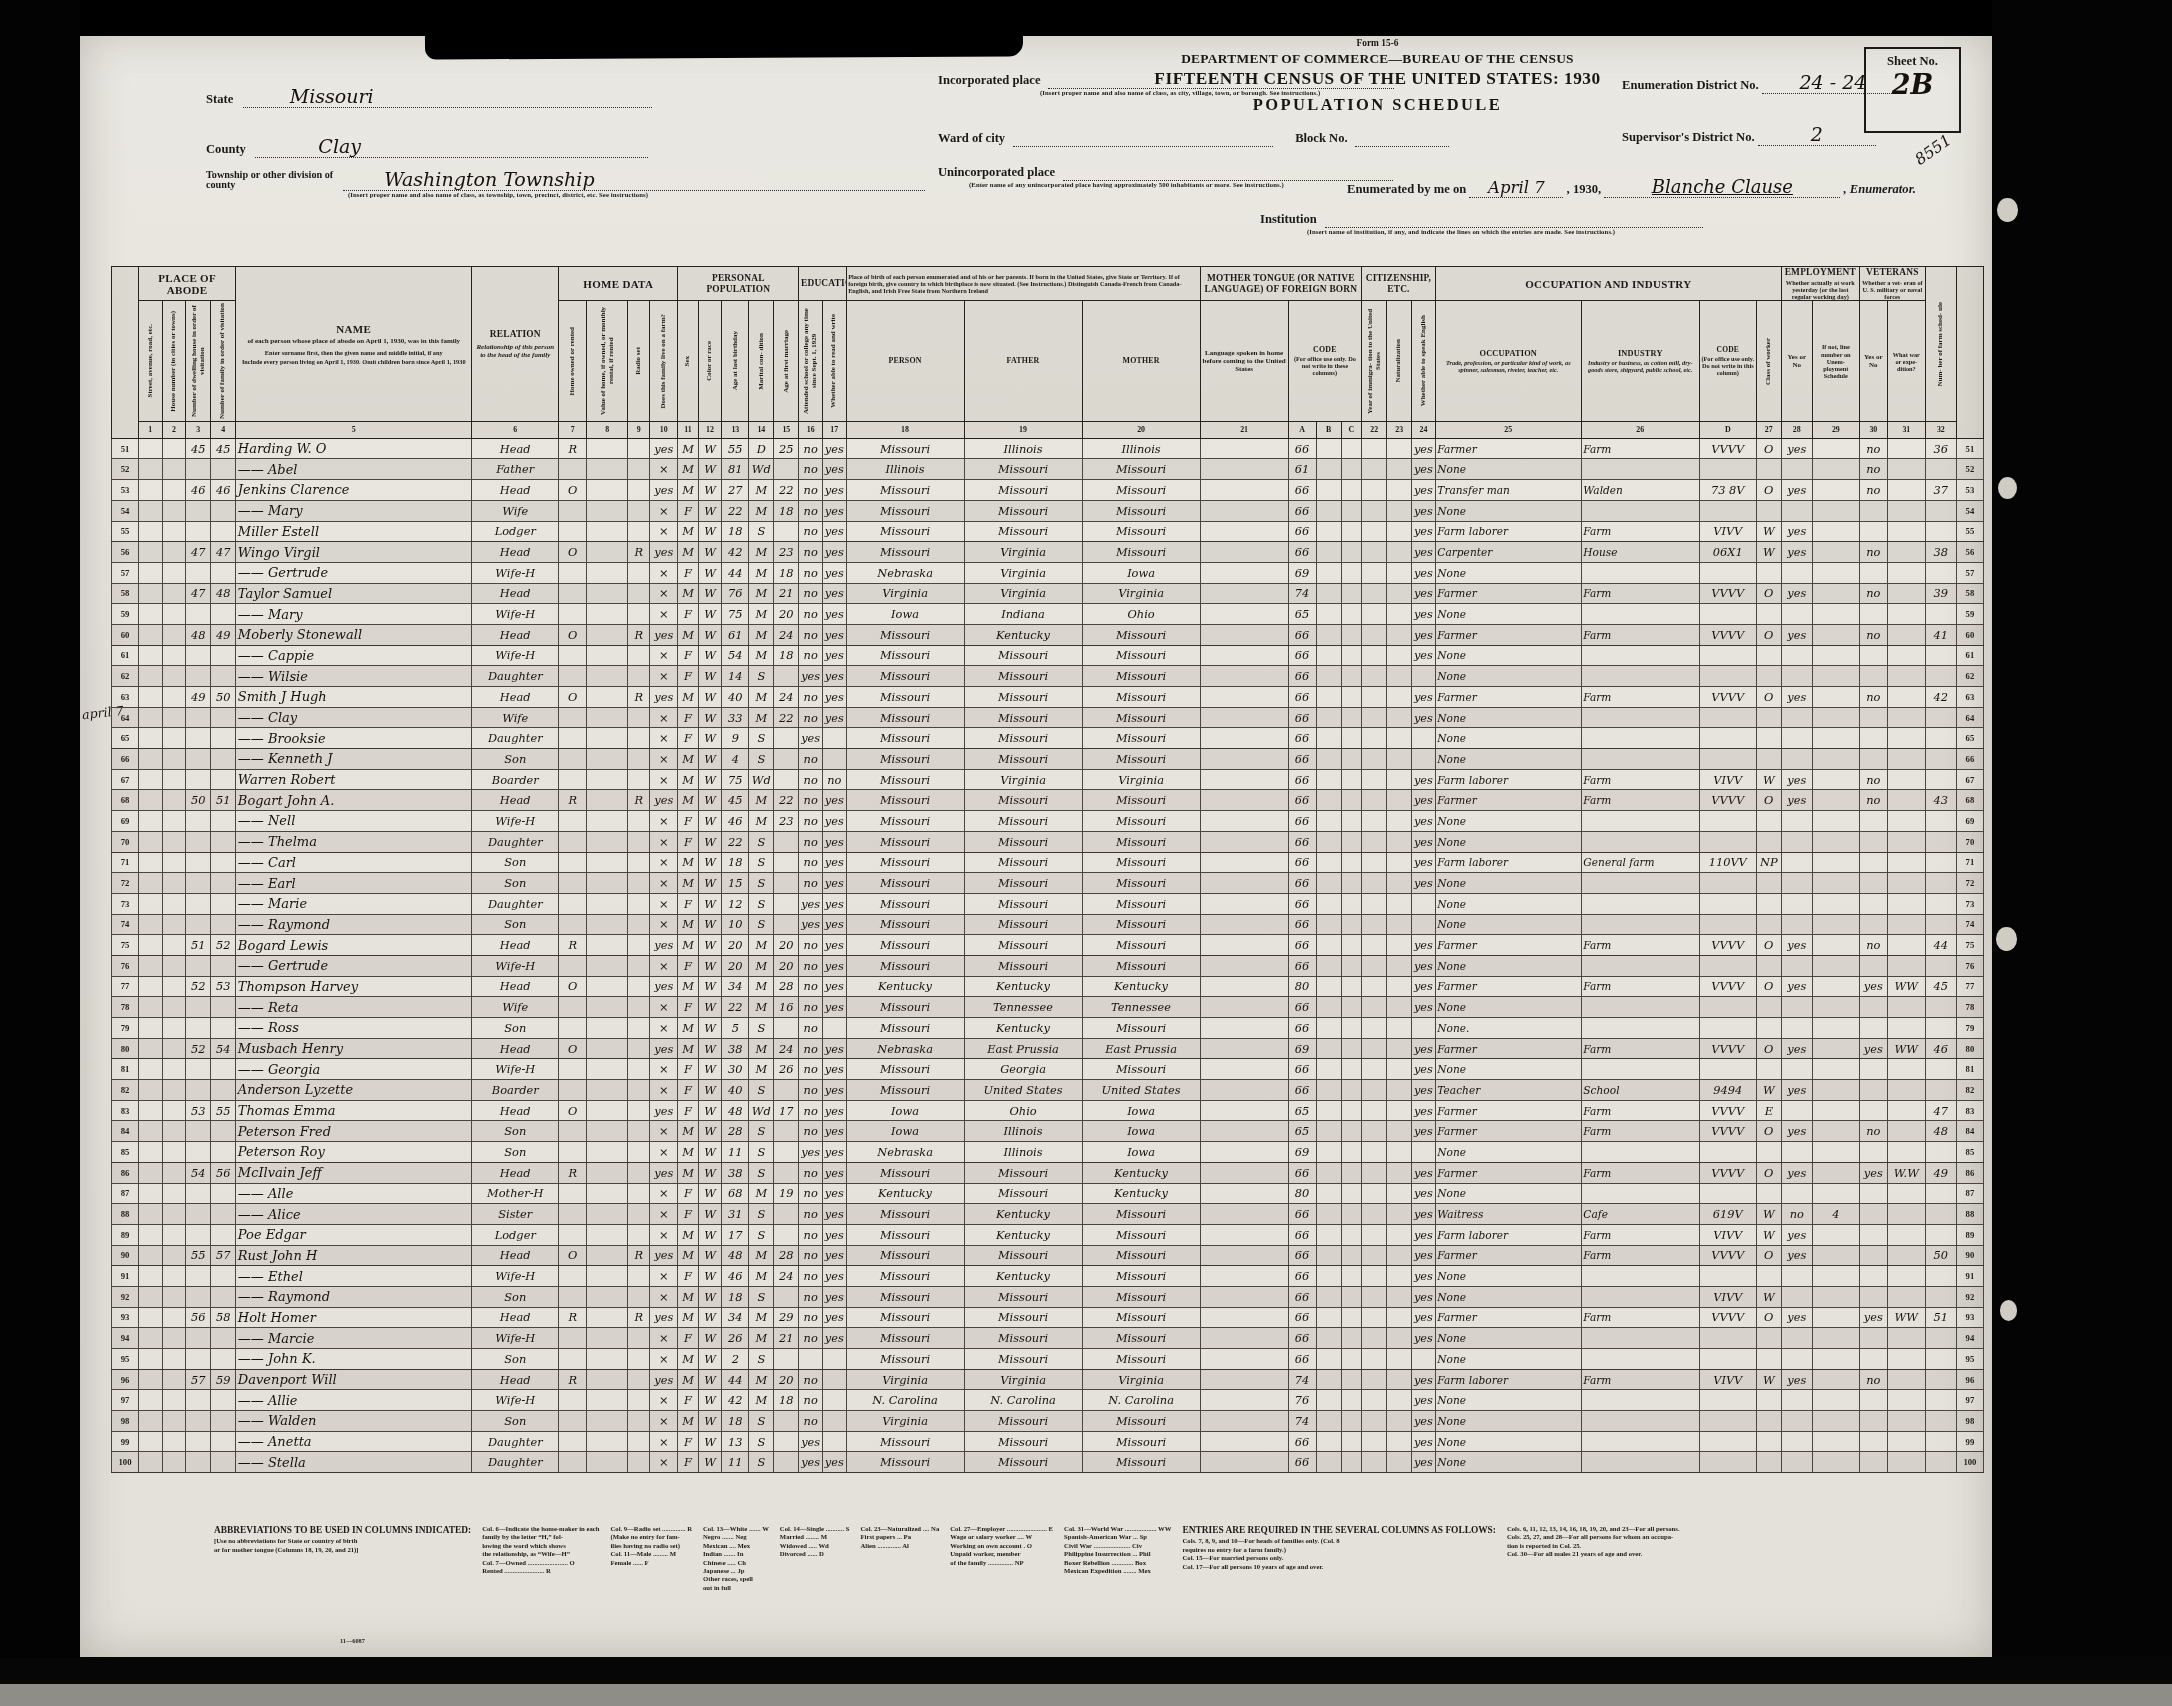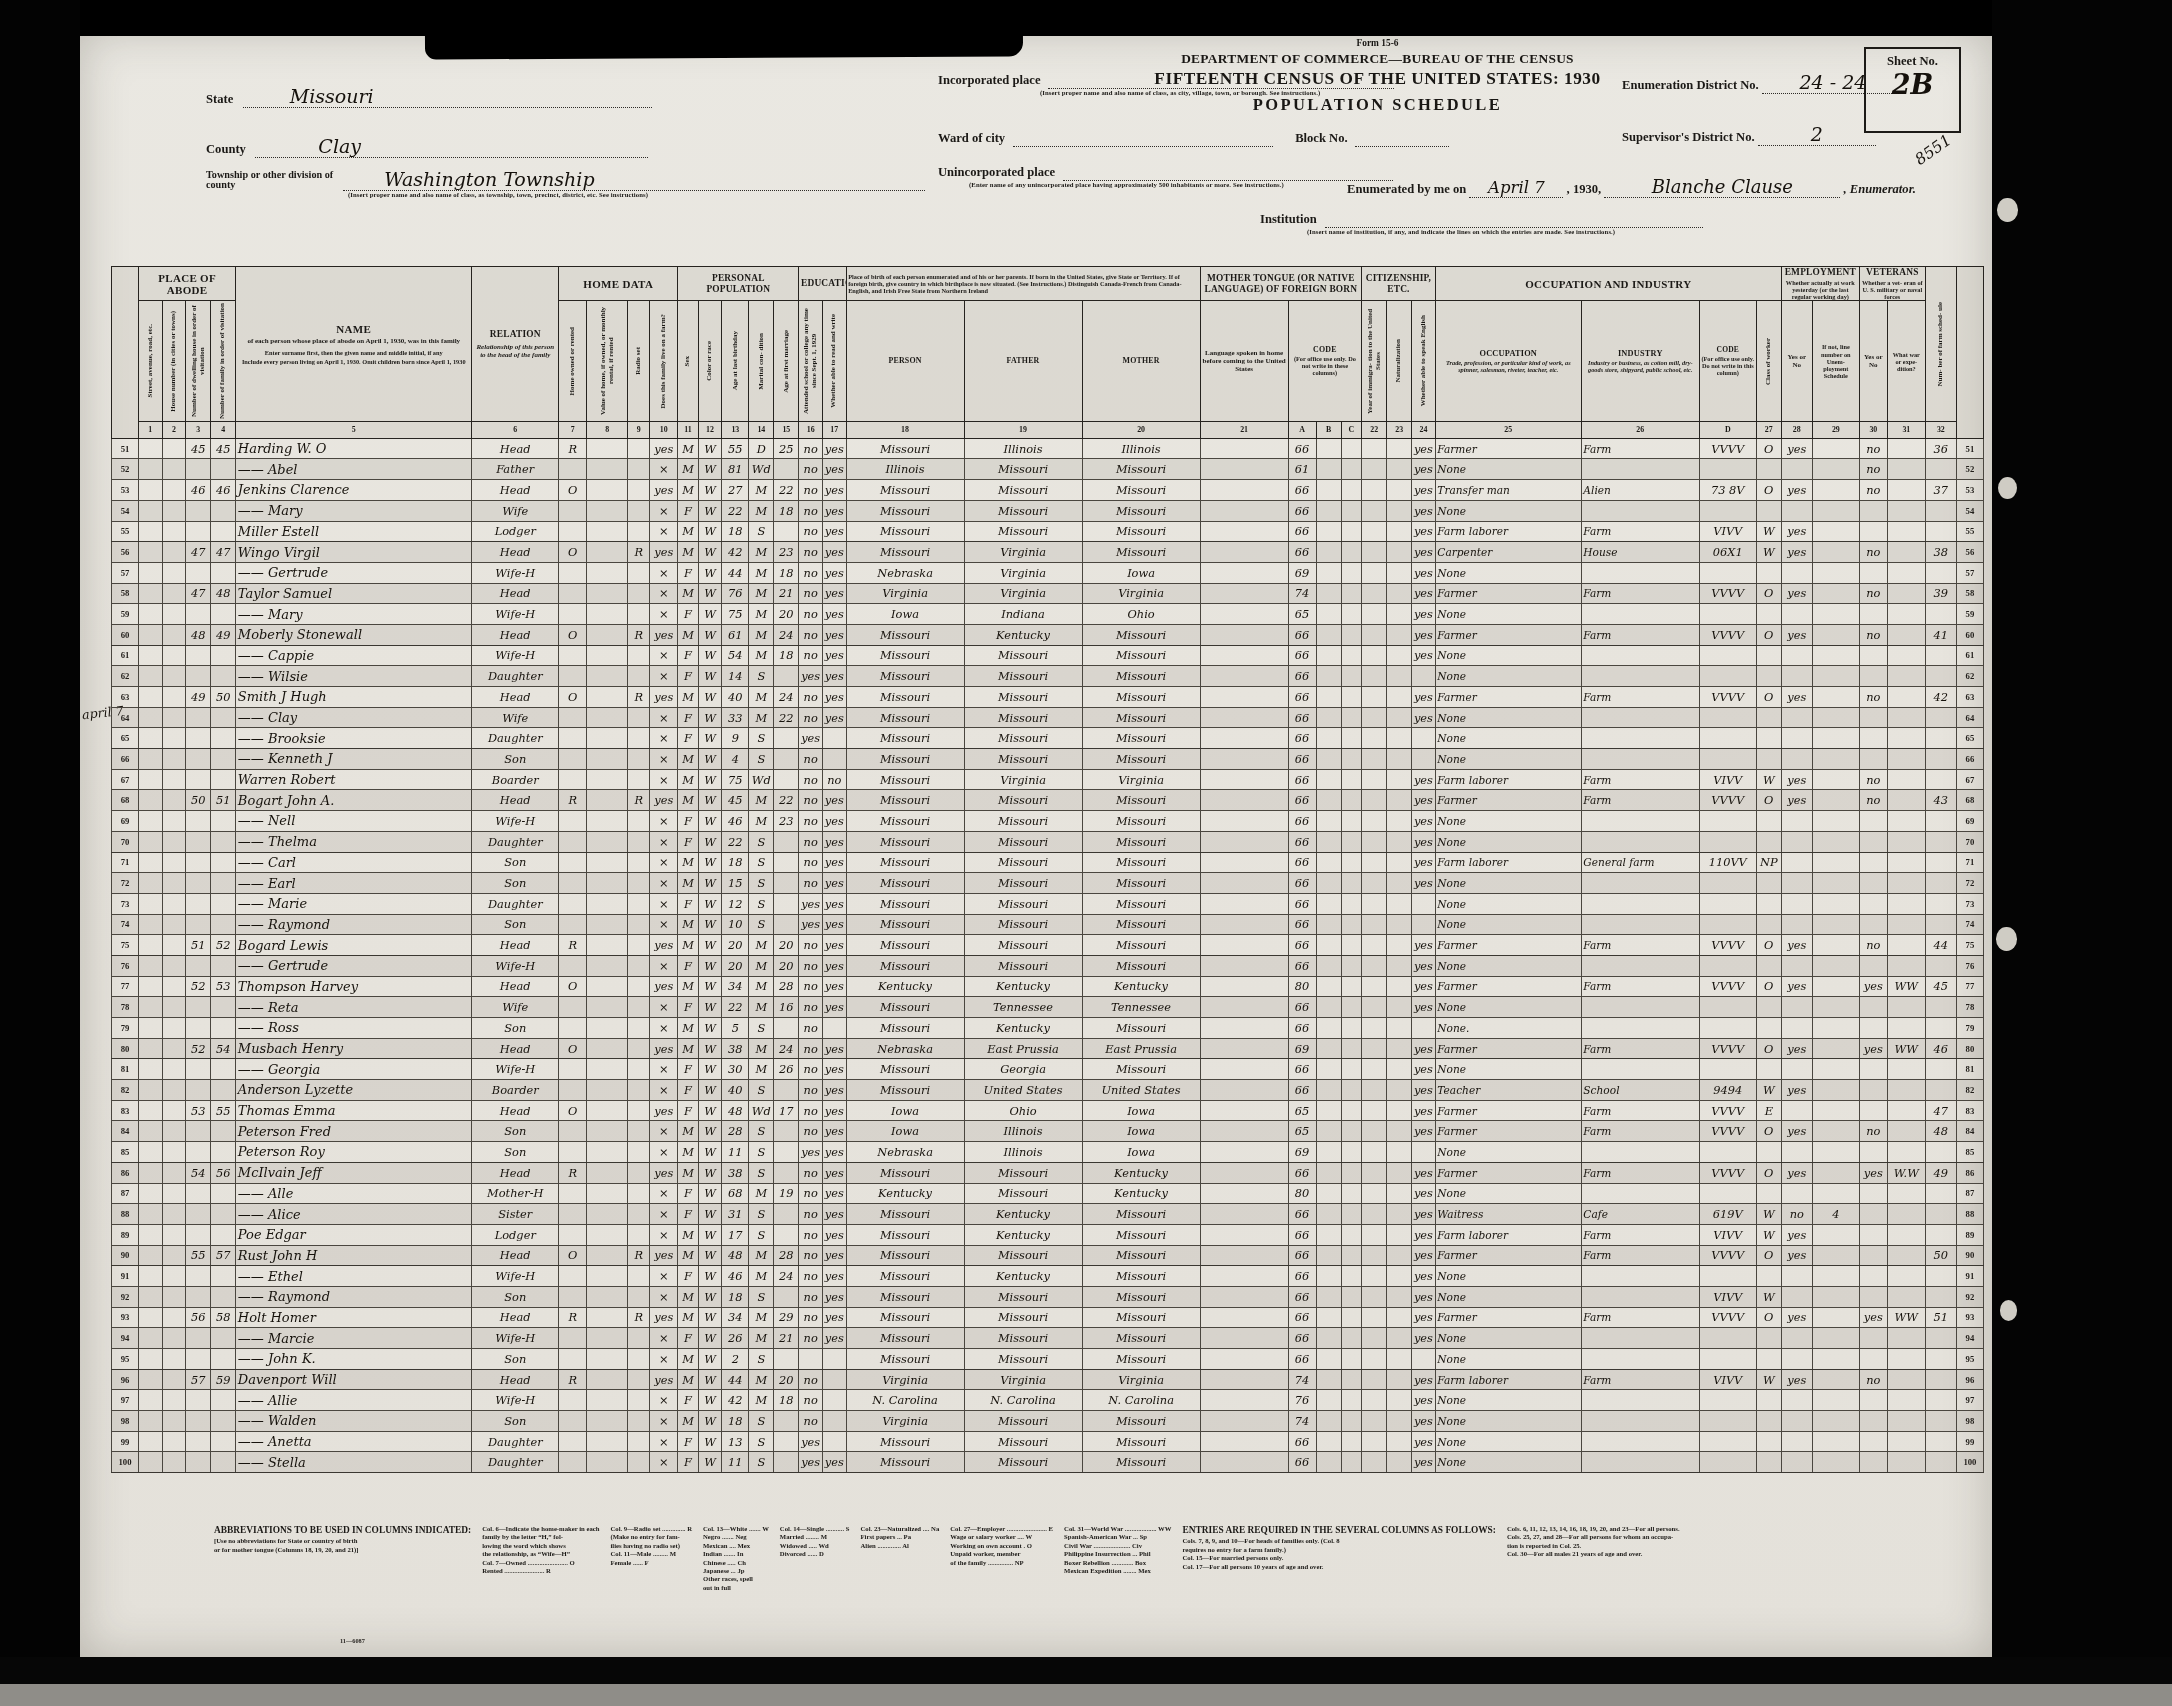--- a/index.html
+++ b/index.html
@@ -111,21 +111,21 @@
     <div class="abs" style="left:1180px;top:175px;width:598px;margin-top:7px;">
       <span class="lbl">Institution</span>
       <span class="dots" style="width:378px;margin-left:4.7px;">&nbsp;</span>
       <div class="hint" style="margin-left:47px;">(Insert name of institution, if any, and indicate the lines on which the entries are made.   See instructions.)</div>
     </div>
 
     <div class="abs" style="left:1267px;top:146px;width:653px;white-space:nowrap;">
       <span class="lbl">Enumerated by me on</span>
       <span class="dots" style="width:94px;text-align:center;"><span class="hw-val" style="font-size:16.5px;">April 7</span></span>
       <span class="lbl">, 1930,</span>
-      <span class="dots" style="width:236px;text-align:center;"><span class="hw-val" style="font-size:18px;">Blanche Clause</span></span>
+      <span class="dots" style="width:236px;text-align:center;"><span class="hw-val" style="font-size:18px;text-decoration:underline;">Blanche Clause</span></span>
       <span class="lbl" style="font-style:italic;font-weight:bold;">, Enumerator.</span>
     </div>
 
     <div class="abs" style="left:1542px;top:41px;white-space:nowrap;">
       <span class="lbl">Enumeration District No.</span>
       <span class="dots" style="width:142px;text-align:center;"><span class="hw-val">24 - 24</span></span>
     </div>
     <div class="abs" style="left:1542px;top:93px;white-space:nowrap;">
       <span class="lbl">Supervisor's District No.</span>
       <span class="dots" style="width:118px;text-align:center;"><span class="hw-val">2</span></span>
@@ -459,21 +459,21 @@
             <td class="hw">Missouri</td>
             <td class="hw">Missouri</td>
             <td class="hw"></td>
             <td class="hw">66</td>
             <td class="hw"></td>
             <td class="hw"></td>
             <td class="hw"></td>
             <td class="hw"></td>
             <td class="hw">yes</td>
             <td class="hw left">Transfer man</td>
-            <td class="hw left">Alien</td>
+            <td class="hw left">Walden</td>
             <td class="hw">73 8V</td>
             <td class="hw">O</td>
             <td class="hw">yes</td>
             <td class="hw"></td>
             <td class="hw">no</td>
             <td class="hw"></td>
             <td class="hw">37</td>
             <td class="ln">53</td>
           </tr>
           <tr>

